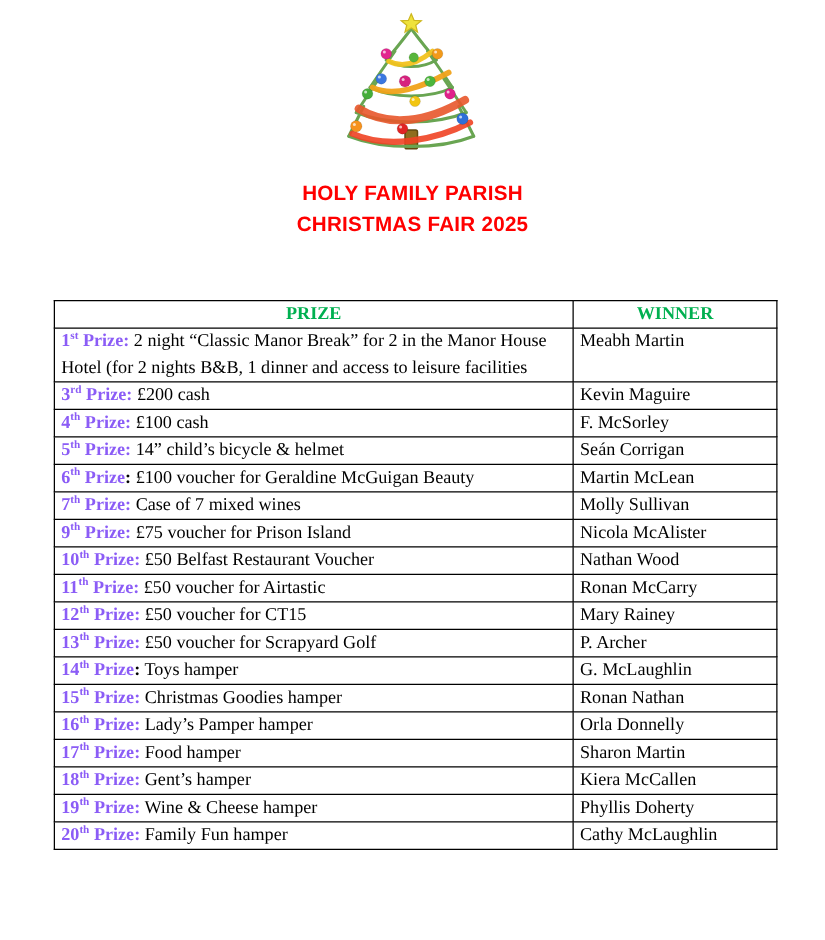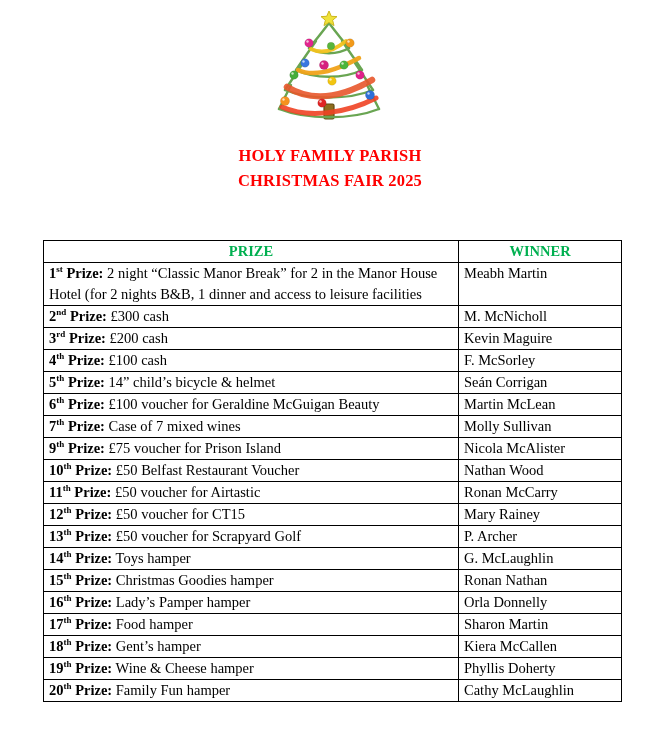--- a/index.html
+++ b/index.html
@@ -14,21 +14,20 @@
   .tree-wrap {
     position: absolute;
     top: 10px; left: 275px;
     width: 110px; height: 112px;
   }
   .titles {
     position: absolute;
     top: 143px; left: 0;
     width: 660px;
     text-align: center;
-    font-family: Liberation Serif, serif;
   }
   .title-line {
     font-size: 16.5px;
     font-weight: bold;
     color: #FF0000;
     line-height: 25px;
     letter-spacing: 0.2px;
   }
   .table-wrap {
     position: absolute;
@@ -49,21 +48,21 @@
     padding: 0 4px 0 5px;
     overflow: hidden;
   }
   .prize-table th {
     color: #00B050;
     font-weight: bold;
     text-align: center;
     height: 21px;
     padding: 0;
   }
-  .plabel { color: #000000; font-weight: bold; }
+  .plabel { color: #8b5cf6; font-weight: bold; }
   .plabel-colon { color: #000; font-weight: bold; }
   .prize-table sup {
     font-size: 9px;
     vertical-align: super;
     line-height: 0;
   }
   .winner-cell { padding-left: 6px; }
 </style>
 </head>
 <body>
@@ -144,24 +143,20 @@
         <th>WINNER</th>
       </tr>
     </thead>
     <tbody>
 
         <tr>
           <td class="prize-cell"><span class="plabel"><span>1</span><sup>st</sup> <span>Prize:</span></span><span class="plabel-colon"></span> <span class="prize-text">2 night “Classic Manor Break” for 2 in the Manor House Hotel (for 2 nights B&amp;B, 1 dinner and access to leisure facilities</span></td>
           <td class="winner-cell"><span>Meabh Martin</span></td>
         </tr>
 
-        <tr>
-          <td class="prize-cell"><span class="plabel"><span>2</span><sup>nd</sup> <span>Prize:</span></span><span class="plabel-colon"></span> <span class="prize-text">£300 cash</span></td>
-          <td class="winner-cell"><span>M. McNicholl</span></td>
-        </tr>
 
         <tr>
           <td class="prize-cell"><span class="plabel"><span>3</span><sup>rd</sup> <span>Prize:</span></span><span class="plabel-colon"></span> <span class="prize-text">£200 cash</span></td>
           <td class="winner-cell"><span>Kevin Maguire</span></td>
         </tr>
 
         <tr>
           <td class="prize-cell"><span class="plabel"><span>4</span><sup>th</sup> <span>Prize:</span></span><span class="plabel-colon"></span> <span class="prize-text">£100 cash</span></td>
           <td class="winner-cell"><span>F. McSorley</span></td>
         </tr>

